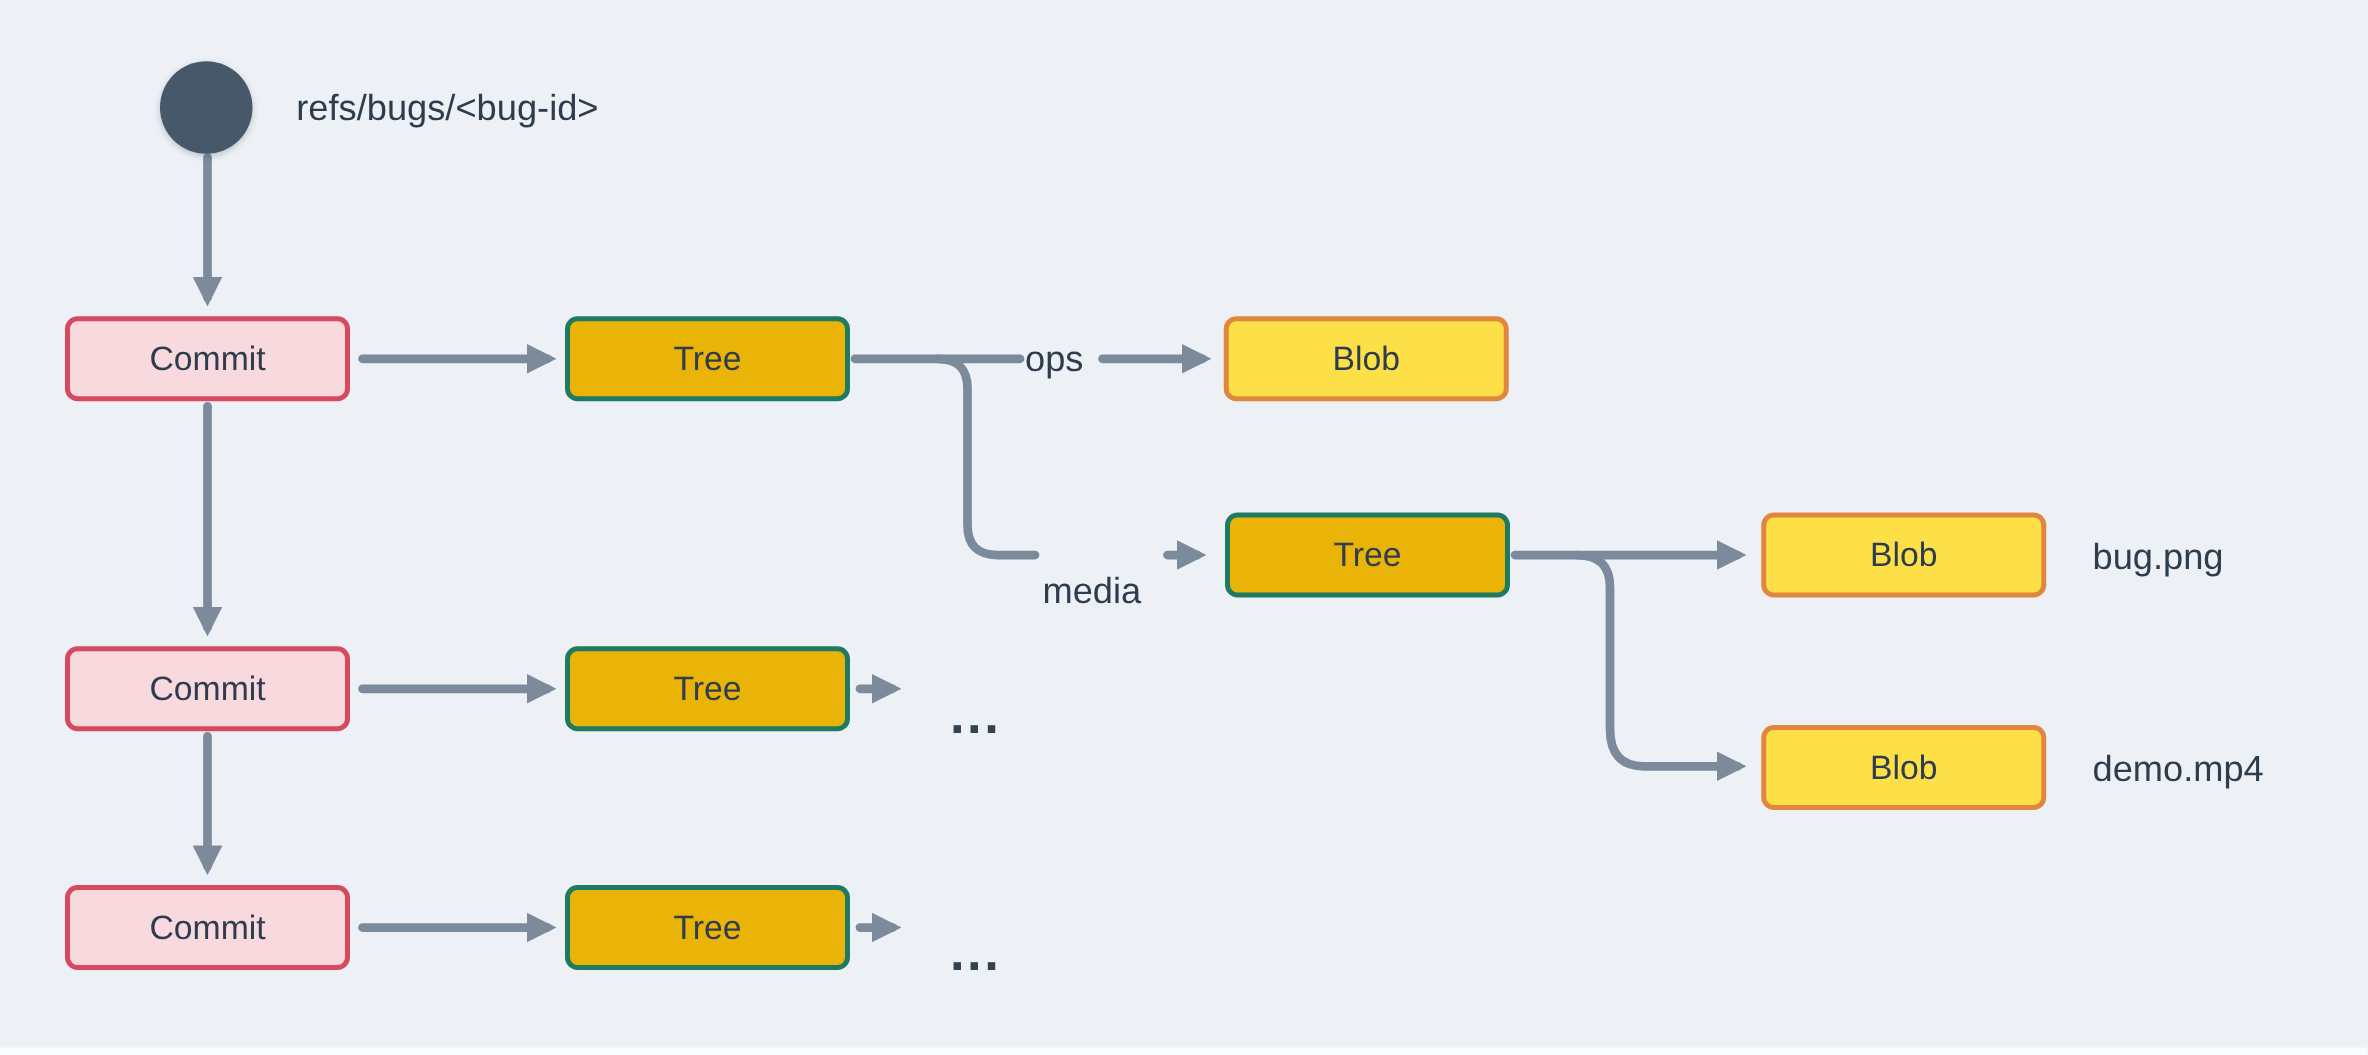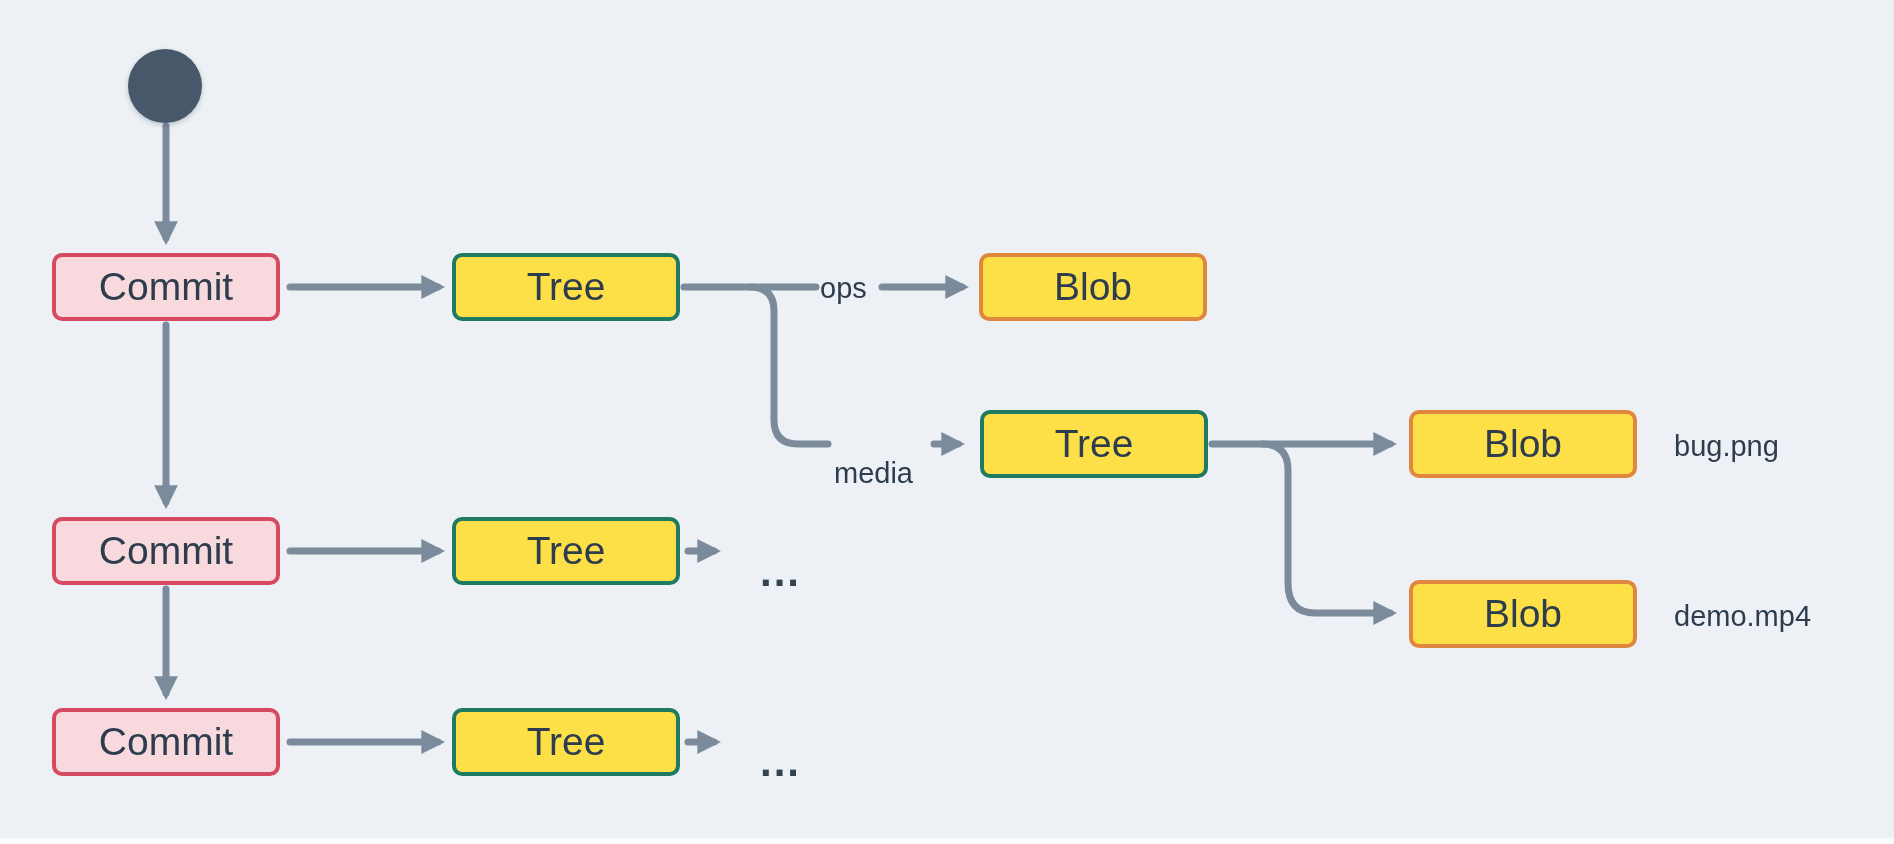--- a/index.html
+++ b/index.html
@@ -8,24 +8,24 @@
     background:#edf1f5;
     font-family:"Liberation Sans","DejaVu Sans",sans-serif;
   }
   #canvas{position:absolute;inset:0;}
   svg.edges{position:absolute;left:0;top:0;pointer-events:none;}
 
   .box{
     position:absolute;width:228px;height:68px;box-sizing:border-box;
     border-radius:10px;border:4px solid;
     display:flex;align-items:center;justify-content:center;
-    font-size:39px;color:#2e3d4e;
+    font-size:27px;color:#2e3d4e;
   }
   .commit{background:#f8d9de;border-color:#d54961;}
-  .tree{background:#fde047;border-color:#1f7a62;}
+  .tree{background:#eab308;border-color:#1f7a62;}
   .blob{background:#fde047;border-color:#e0873f;}
 
   .ref-circle{
     position:absolute;left:128px;top:49px;width:74px;height:74px;
     border-radius:50%;background:#47586a;
     box-shadow:0 2px 5px rgba(40,55,70,.25);
   }
   .lbl{
     position:absolute;font-size:29px;color:#2e3d4e;white-space:nowrap;
   }
@@ -61,20 +61,21 @@
       <path d="M 882 287 H 962" marker-end="url(#arrow)"></path>
       <path d="M 934 444 H 958" marker-end="url(#arrow)"></path>
       <path d="M 1212 444 H 1390" marker-end="url(#arrow)"></path>
       <path d="M 1262 444 Q 1288 444 1288 470 V 583 Q 1288 613 1315 613 H 1390" marker-end="url(#arrow)"></path>
       <path d="M 688 551 H 714" marker-end="url(#arrow)"></path>
       <path d="M 688 742 H 714" marker-end="url(#arrow)"></path>
     </g>
   </svg>
 
   <div class="ref-circle"></div>
+  <div class="lbl" style="left:237px;top:71px;">refs/bugs/&lt;bug-id&gt;</div>
 
   <div class="box commit" style="left:52px;top:253px;">
     <span>Commit</span>
   </div>
   <div class="box commit" style="left:52px;top:517px;">
     <span>Commit</span>
   </div>
   <div class="box commit" style="left:52px;top:708px;">
     <span>Commit</span>
   </div>

